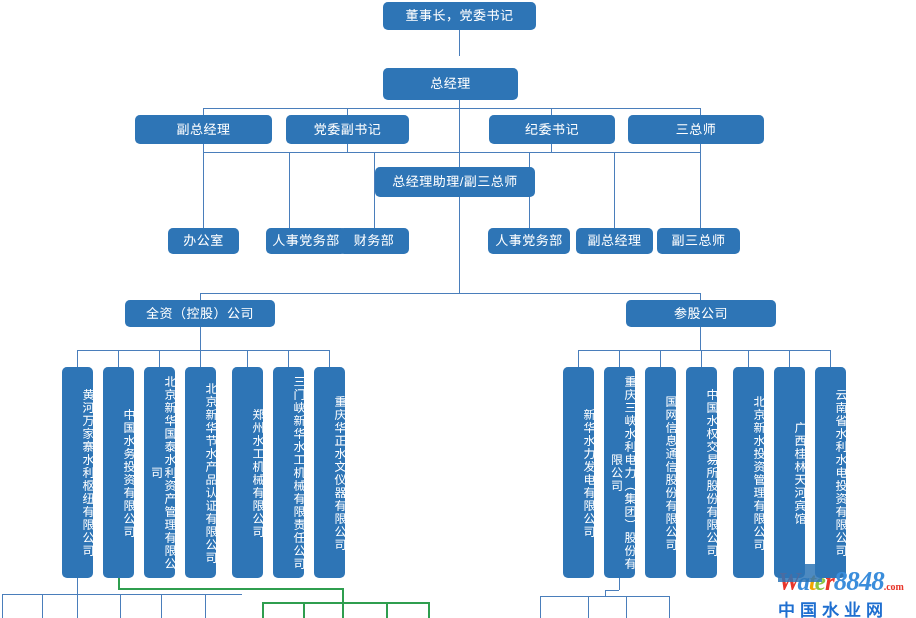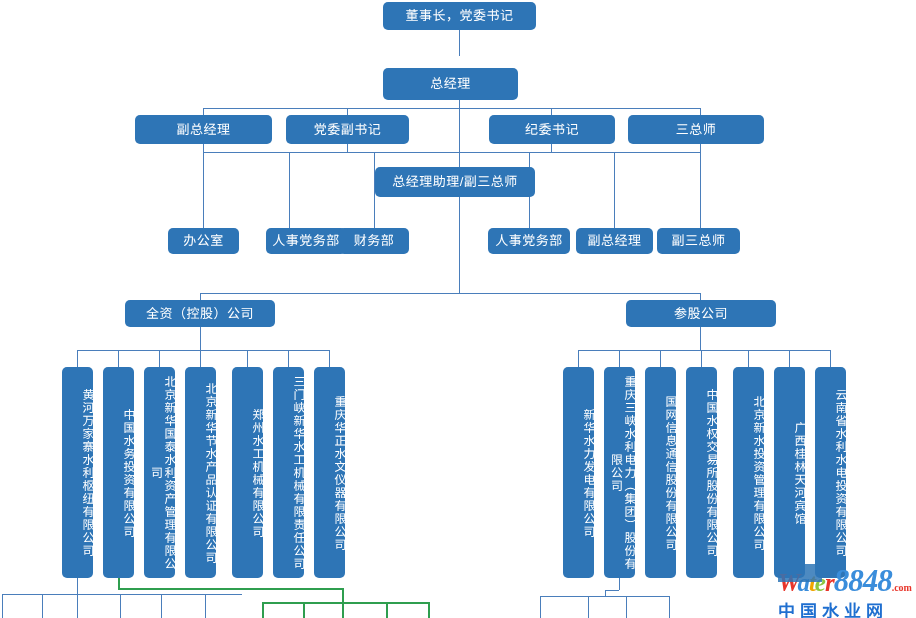--- a/index.html
+++ b/index.html
@@ -57,21 +57,21 @@
     font-size:25px;font-weight:bold;font-style:italic;
     line-height:26px;letter-spacing:-1px;
     font-family:"Liberation Serif","DejaVu Serif",serif;
     white-space:nowrap;
   }
   #wm-top .w{color:#e8352a;}
   #wm-top .a{color:#3a8ddb;}
   #wm-top .t{color:#f0a500;}
   #wm-top .e{color:#8cc63f;}
   #wm-top .r{color:#e8352a;}
-  #wm-top .num{color:#3a8ddb;font-size:31px;}
+  #wm-top .num{color:#3a8ddb;font-size:27px;}
   #wm-top .dotcom{color:#e8352a;font-size:10px;font-style:normal;letter-spacing:0;}
   #wm-bot{
     color:#1f6fd0;font-size:17px;font-weight:bold;
     letter-spacing:5px;line-height:20px;margin-top:1px;
     font-family:"Liberation Sans","DejaVu Sans",sans-serif;
     white-space:nowrap;
   }
   #wm-flag{
     position:absolute;left:0px;top:-4px;
     width:44px;height:18px;background:#2e75b6;opacity:.85;

